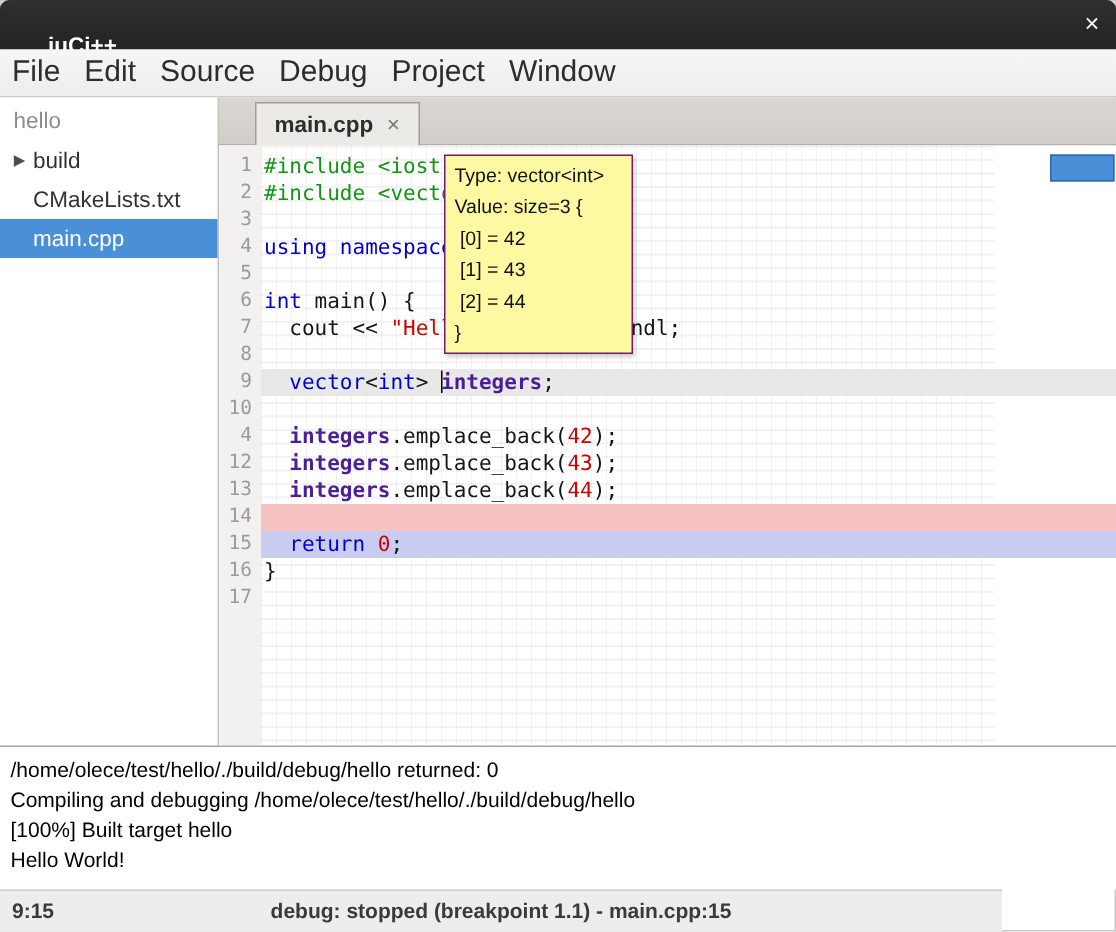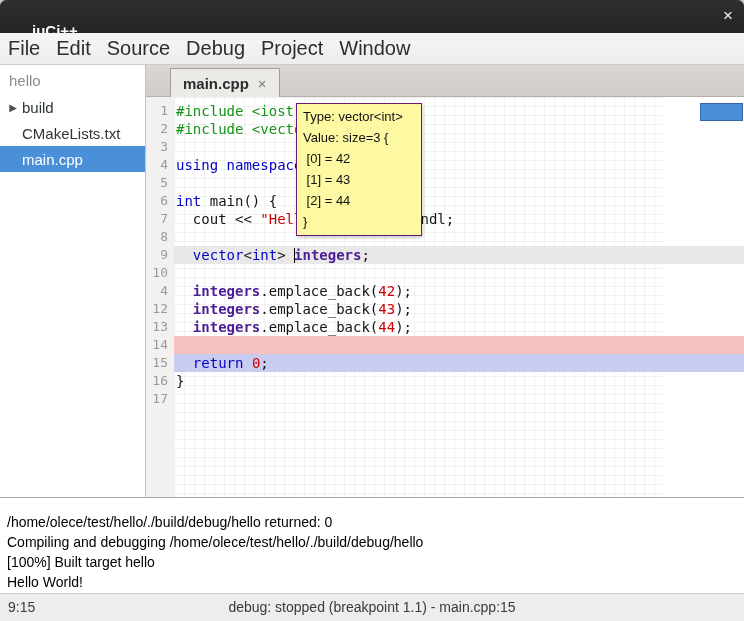--- a/index.html
+++ b/index.html
@@ -69,26 +69,26 @@
   .tooltip{position:absolute;left:150px;top:6px;min-width:112px;z-index:5;
            background:var(--tooltip-bg);border:1px solid #701a75;
            box-shadow:1px 2px 3px rgba(0,0,0,.2);
            padding:3px 6px;font-size:13px;color:#111;}
   .tt-type{line-height:20px;white-space:pre;}
   .tt-values{}
   .tt-values div{line-height:21px;white-space:pre;}
 
   
   .output{position:absolute;left:0;top:497px;width:744px;height:96px;box-sizing:border-box;
-          background:#ffffff;border-top:1px solid #a9a5a0;padding:14px 7px;}
+          background:#ffffff;border-top:1px solid #a9a5a0;padding:5px 7px;}
   .out-line{font-size:14px;line-height:20px;color:#000000;white-space:pre;}
 
   
-  .statusbar{position:absolute;left:0;top:593px;width:744px;height:28px;box-sizing:border-box;
-             background:#efedeb;border-top:1px solid #cfccc8;}
+  .statusbar{position:absolute;left:0;top:593px;width:668px;height:28px;box-sizing:border-box;
+             background:#efedeb;border-top:1px solid #cfccc8;font-weight:bold;}
   .pos{position:absolute;left:8px;top:0;line-height:27px;font-size:14px;color:#3a3a3a;}
   .status-center{position:absolute;left:0;right:0;top:0;line-height:27px;text-align:center;
                  font-size:14px;color:#3a3a3a;}
 </style>
 </head>
 <body>
 
 <div class="window">
 
   <div class="titlebar">

